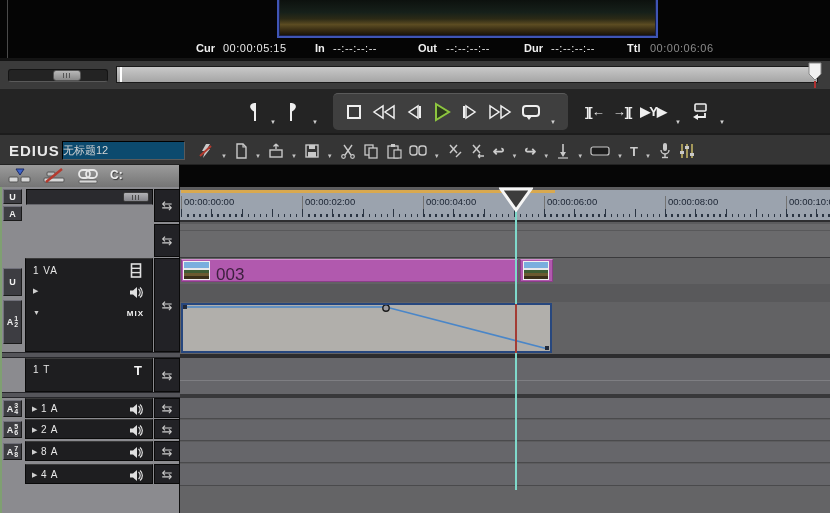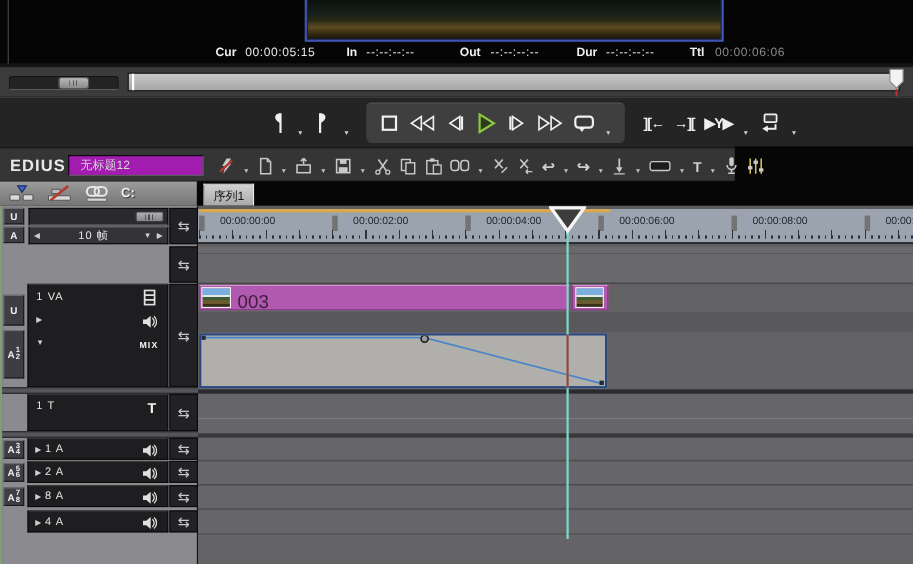--- a/index.html
+++ b/index.html
@@ -32,25 +32,25 @@
 
   
   .transport { position:absolute; left:0; top:88px; width:830px; height:45px; background:#242424; border-top:1px solid #3c3c3c; }
   .tr-group { position:absolute; top:4px; height:37px; display:flex; align-items:center; gap:9px; }
   .tr-panel { background:#3f3f3f; border-radius:5px; border-top:1px solid #5a5a5a; padding:0 12px; }
   .tbtn { display:flex; align-items:center; justify-content:center; min-width:18px; height:26px; cursor:default; }
   .dd { color:#cfcfcf; font-size:6px; align-self:flex-end; padding-bottom:5px; }
   .tr-text { color:#efefef; font-size:13px; font-weight:bold; letter-spacing:-1px; }
 
   
-  .etoolbar { position:absolute; left:0; top:133px; width:668px; height:32px; background:#353535; border-top:2px solid #1c1c1c; border-bottom:1px solid #222; }
+  .etoolbar { position:absolute; left:0; top:133px; width:830px; height:32px; background:#353535; border-top:2px solid #1c1c1c; border-bottom:1px solid #222; }
   .brand { position:absolute; left:9px; top:7px; color:#e9e9e9; font-size:15px; font-weight:bold; letter-spacing:1px; }
-  .project-field { position:absolute; left:62px; top:6px; width:123px; height:19px; background:#a21caf;
+  .project-field { position:absolute; left:62px; top:6px; width:123px; height:19px; background:#0c4a6e;
                    border:1px solid #000; border-bottom-color:#5a5a5a; border-right-color:#5a5a5a;
-                   color:#d6d6d6; font-size:11px; padding:2px 10px; }
+                   color:#d6d6d6; font-size:11px; padding:2px 0; }
   .eicons { position:absolute; left:198px; top:2px; height:28px; display:flex; align-items:center; gap:7px; }
   .eicon { display:flex; align-items:center; justify-content:center; height:24px; }
   .eicon svg { display:block; }
   .edd { color:#c2c2c2; font-size:6px; padding-top:10px; }
   .t-glyph { color:#cdcdcd; font-size:13px; font-weight:bold; }
   .undo-glyph { color:#cdcdcd; font-size:14px; font-weight:bold; }
 
   
   .mode-strip { position:absolute; left:0; top:165px; width:830px; height:22px; background:#060606; }
   .mode-left { position:absolute; left:0; top:0; width:179px; height:22px; background:linear-gradient(#9b9b9b,#757575); display:flex; align-items:center; gap:10px; padding-left:8px; }
@@ -80,21 +80,21 @@
   .spinner { position:absolute; left:24px; top:19px; width:127px; height:16px; background:#333338; border:1px solid #0a0a0a; border-top-color:#55555c;
              color:#e8e8e8; font-size:10px; display:flex; align-items:center; }
   .spin-arrow { font-size:7px; color:#d0d0d0; padding:0 4px; }
   .spin-val { flex:1; text-align:center; letter-spacing:1px; }
   .hsep { position:absolute; left:0; width:178px; background:#55555a; border-top:1px solid #26262a; border-bottom:1px solid #26262a; }
 
   
   .body { position:absolute; left:180px; top:0; width:650px; height:326px; }
   .ruler { position:absolute; left:0; top:3px; width:650px; height:32px; background:#9ba3ae; border-bottom:2px solid #2e2e30; overflow:hidden; }
   .seq-extent { position:absolute; left:1px; top:0; width:374px; height:3px; background:#d9a94f; }
-  .rlabel { position:absolute; top:6px; font-size:9.5px; color:#1a2332; border-left:5px solid #737373; padding-left:14px; height:14px; white-space:nowrap; }
+  .rlabel { position:absolute; top:6px; font-size:9.5px; color:#1a2332; border-left:1px solid #737373; padding-left:2px; height:14px; white-space:nowrap; }
   .rticks { position:absolute; left:1px; right:0; bottom:3px; height:8px;
             background-image:
               repeating-linear-gradient(90deg,#2a3442 0 1px,transparent 1px 30.25px),
               repeating-linear-gradient(90deg,#2a3442 0 1.5px,transparent 1.5px 6.05px);
             background-size:auto 8px, auto 3px;
             background-position:left top, left bottom;
             background-repeat:repeat-x; }
   .lane { position:absolute; left:0; width:650px; }
   .sepband { position:absolute; left:0; width:650px; background:#2c2c2e; }
 
@@ -362,46 +362,37 @@
         <svg width="24" height="16" viewBox="0 0 24 16">
             <rect x="3" y="2" width="11" height="8" rx="4" fill="none" stroke="#e8e8e8" stroke-width="1.8"></rect>
             <rect x="10" y="2" width="11" height="8" rx="4" fill="none" stroke="#e8e8e8" stroke-width="1.8"></rect>
             <rect x="3" y="12" width="18" height="3" rx="1" fill="#d8d8d8" stroke="#555" stroke-width="0.8"></rect>
           </svg>
       </span>
       <span class="micon" style="color:#efefef;font-size:12px;font-weight:bold;text-shadow:1px 1px 1px #3a3a3a;">
         <span>C:</span>
       </span>
     </div>
-    <div class="tabbar">
-      <span class="seq-tab">序列1</span>
-    </div>
   </div>
 
   <div class="timeline">
     <div class="tl-green-edge"></div>
 
     <div class="headers">
 
       <div class="gutter-btn" style="top:2px;height:15px">
           <span>U</span>
         </div>
       <div class="gutter-btn" style="top:19px;height:15px">
           <span>A</span>
         </div>
       <div class="hdr-slider">
         <div class="hdr-slider-handle">
             <div class="hdr-grip"></div>
           </div>
-      </div>
-      <div class="spinner">
-        <span class="spin-arrow">◀</span>
-        <span class="spin-val">10 帧</span>
-        <span class="spin-arrow" style="padding:0 1px">▼</span>
-        <span class="spin-arrow">▶</span>
       </div>
       <div class="swapcell" style="left:152px;top:2px;width:26px;height:33px">
           <span>⇆</span>
         </div>
 
       <div class="swapcell" style="left:152px;top:37px;width:26px;height:33px">
           <span>⇆</span>
         </div>
 
       <div class="gutter-btn" style="top:81px;height:28px">

